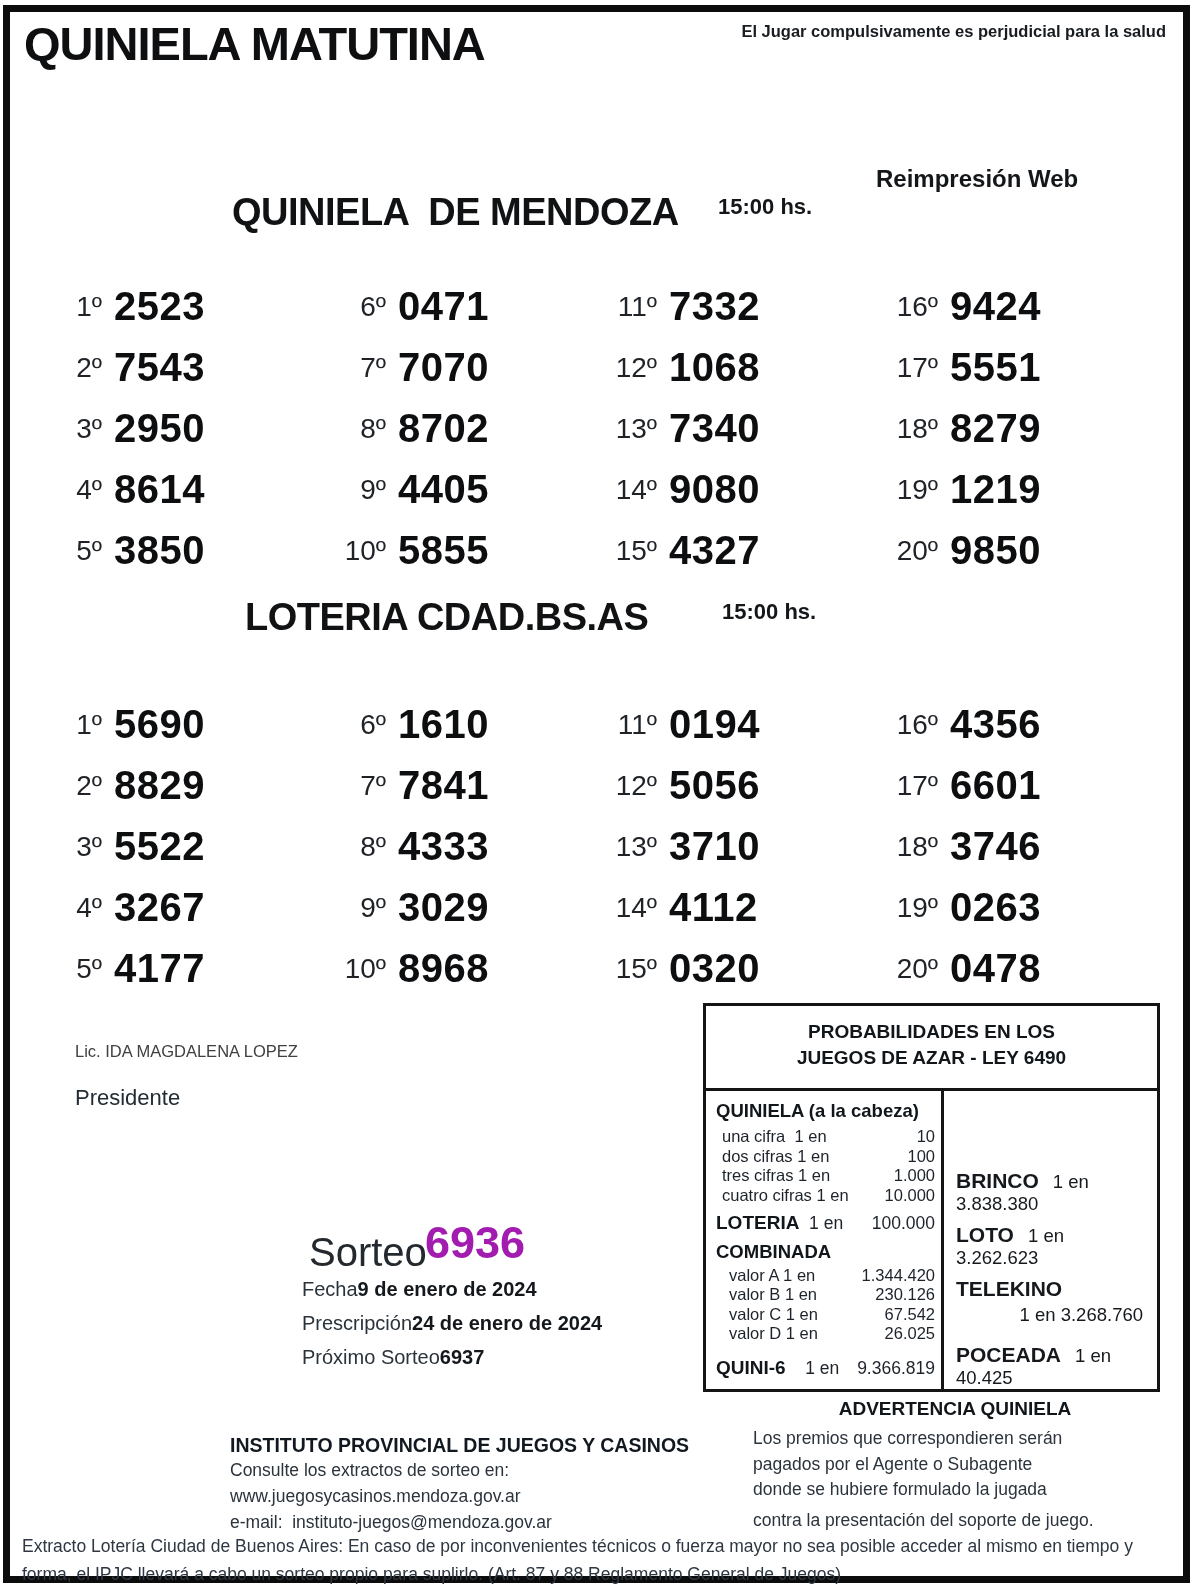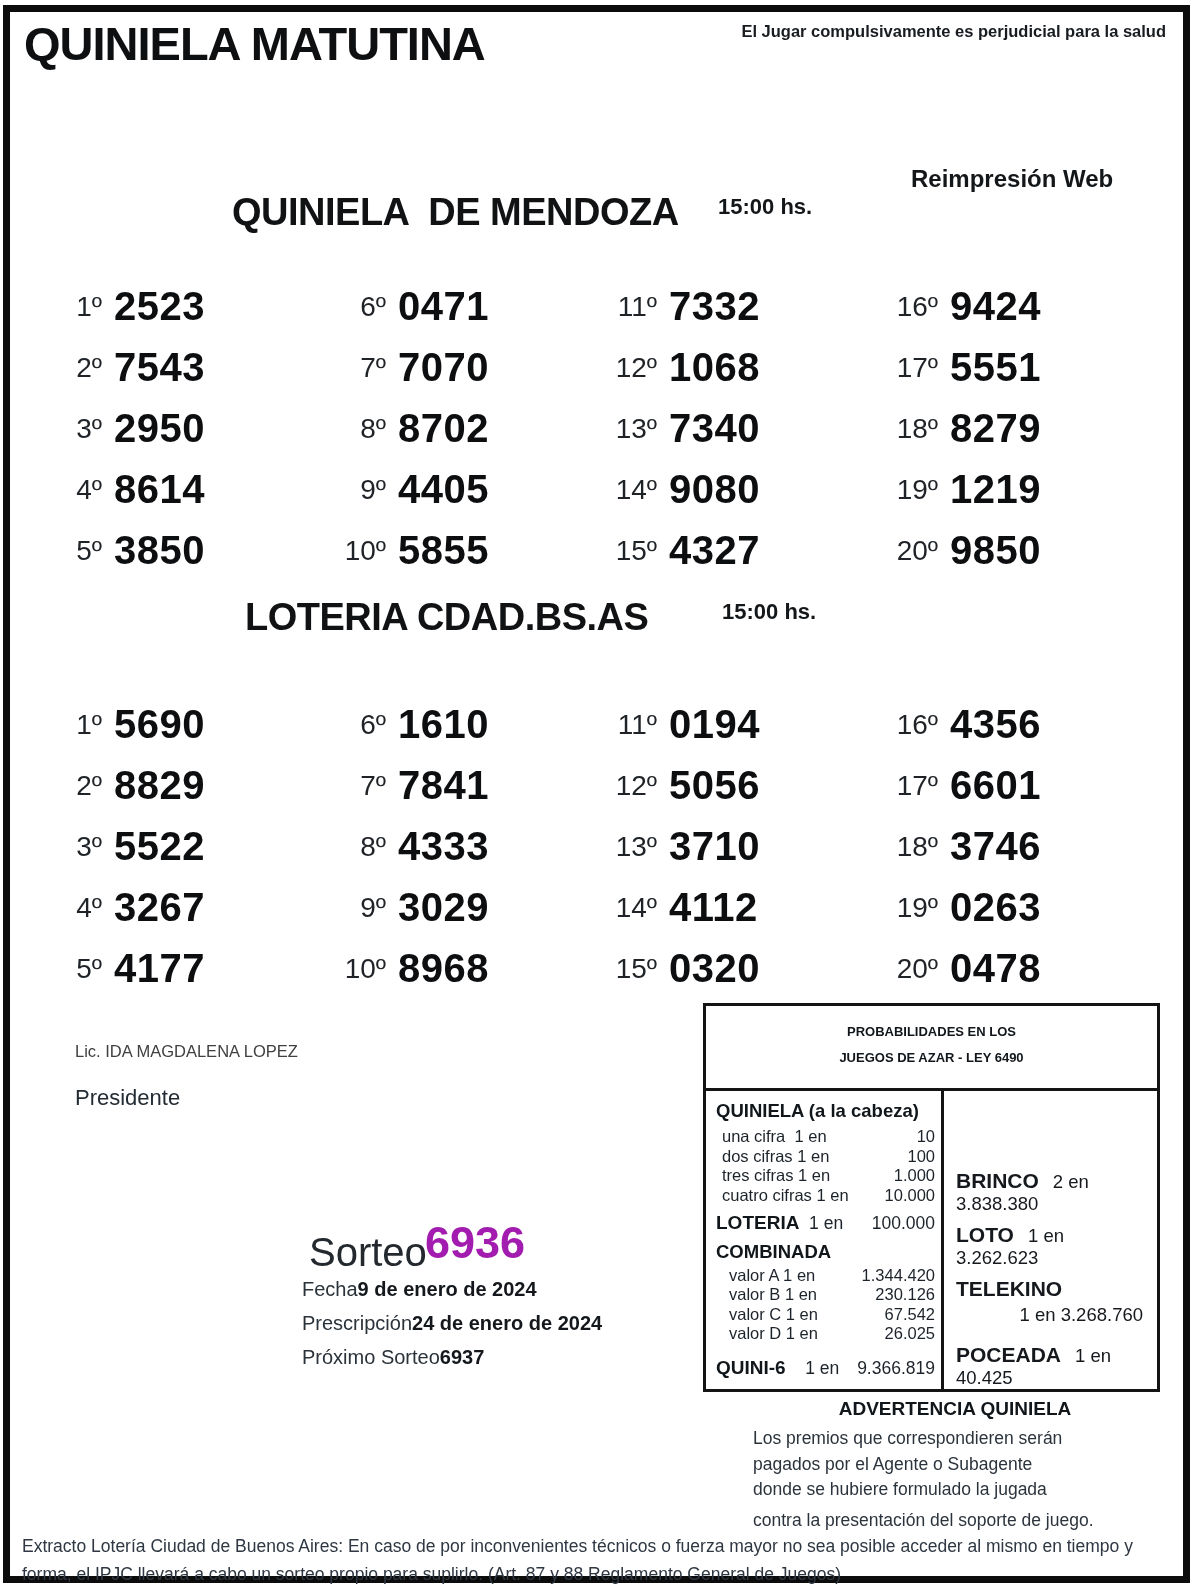--- a/index.html
+++ b/index.html
@@ -4,37 +4,37 @@
 <style>
   html,body{margin:0;padding:0;background:#ffffff;}
   .page{position:relative;width:1200px;height:1595px;background:#ffffff;
         font-family:"Liberation Sans",sans-serif;color:#15181c;overflow:hidden;}
   .frame{position:absolute;left:3px;top:5px;width:1187px;height:1578px;
          border:7px solid #0c0c0c;box-sizing:border-box;pointer-events:none;}
   .abs{position:absolute;}
 
   .doc-title{left:24px;top:16px;font-size:47px;font-weight:bold;letter-spacing:-1px;color:#0e0f11;white-space:pre;}
   .warning{right:34px;top:22px;font-size:16.5px;font-weight:bold;color:#181c20;}
-  .reprint{left:876px;top:165px;font-size:24px;font-weight:bold;color:#14171a;margin-left:35px;}
+  .reprint{left:876px;top:165px;font-size:24px;font-weight:bold;color:#14171a;}
 
   .sec-title{font-size:38px;font-weight:bold;color:#101214;white-space:pre;letter-spacing:-0.5px;}
   .sec-time{font-size:22px;font-weight:bold;color:#14171a;}
 
   .results-grid{display:grid;grid-auto-flow:column;grid-template-rows:repeat(5,61px);
                 grid-template-columns:284px 255px 281px 240px;}
   .result-cell{display:flex;align-items:center;}
   .result-cell .pos{width:46px;text-align:right;font-size:28px;color:#1f2327;flex:none;}
   .result-cell:nth-child(n+11) .pos{width:62px;}
   .result-cell .num{margin-left:12px;font-size:40px;font-weight:bold;color:#0d0e10;letter-spacing:0.5px;}
 
   .sig .sig-name{font-size:16.5px;color:#404040;}
   .sig .sig-role{font-size:22px;color:#232c34;margin-top:24px;}
 
   .prob-box{left:703px;top:1003px;width:457px;height:389px;border:3px solid #141414;box-sizing:border-box;}
-  .prob-head{padding-top:13px;text-align:center;font-weight:bold;font-size:13px;line-height:26px;color:#11161b;}
+  .prob-head{padding-top:13px;text-align:center;font-weight:bold;font-size:19px;line-height:26px;color:#11161b;}
   .prob-sep{position:absolute;left:0;right:0;top:82px;height:3px;background:#141414;}
   .prob-divider{position:absolute;left:235px;top:85px;bottom:0;width:3px;background:#141414;}
   .prob-left{position:absolute;left:0;top:85px;bottom:0;width:235px;box-sizing:border-box;padding:9px 6px 4px 10px;}
   .prob-right{position:absolute;left:238px;top:85px;right:0;bottom:0;box-sizing:border-box;padding:78px 10px 0 12px;}
   .pq-title{font-weight:bold;font-size:18.5px;color:#11161b;margin-bottom:5px;white-space:pre;}
   .prob-row{display:flex;justify-content:space-between;align-items:baseline;font-size:16.5px;line-height:19.5px;color:#1d232a;padding-left:6px;}
   .prob-row .row-l{white-space:pre;}
   .prob-row .val{text-align:right;}
   .prob-row.big{padding-left:0;font-size:17.5px;margin-top:8px;}
   .prob-row.big b{font-size:19px;color:#11161b;}
@@ -303,35 +303,41 @@
           </div>
         </div>
       <div>
           <div class="prob-row big gap">
             <span class="row-l"><b>QUINI-6</b>    1 en</span>
             <span class="val">9.366.819</span>
           </div>
         </div>
     </div>
     <div class="prob-right">
-        <div class="game"><span class="name">BRINCO</span><span class="odds">2 en 3.838.380</span></div>
+        <div class="game"><span class="name">BRINCO</span><span class="odds">1 en 3.838.380</span></div>
         <div class="game"><span class="name">LOTO</span><span class="odds">1 en 3.262.623</span></div>
         <div class="game"><span class="name">TELEKINO</span><span class="odds">1 en 3.268.760</span></div>
         <div class="game"><span class="name">POCEADA</span><span class="odds">1 en 40.425</span></div>
       </div>
   </div>
 
   <div class="abs sorteo-label">Sorteo</div>
   <div class="abs sorteo-number">6936</div>
   <div class="abs draw-rows">
       <div class="draw-row"><span class="dr-label">Fecha</span><span class="dr-value">9 de enero de 2024</span></div>
       <div class="draw-row"><span class="dr-label">Prescripción</span><span class="dr-value">24 de enero de 2024</span></div>
       <div class="draw-row"><span class="dr-label">Próximo Sorteo</span><span class="dr-value">6937</span></div>
     </div>
 
+  <div class="abs institute">
+    <div class="inst-title">INSTITUTO PROVINCIAL DE JUEGOS Y CASINOS</div>
+    <div class="inst-line">Consulte los extractos de sorteo en:</div>
+    <div class="inst-line">www.juegosycasinos.mendoza.gov.ar</div>
+    <div class="inst-line">e-mail:  instituto-juegos@mendoza.gov.ar</div>
+  </div>
 
   <div class="abs advert">
     <div class="adv-title">ADVERTENCIA QUINIELA</div>
     <div class="adv-line">Los premios que correspondieren serán</div>
     <div class="adv-line">pagados por el Agente o Subagente</div>
     <div class="adv-line">donde se hubiere formulado la jugada</div>
     <div class="adv-line">contra la presentación del soporte de juego.</div>
   </div>
 
   <div class="abs footer">Extracto Lotería Ciudad de Buenos Aires: En caso de por inconvenientes técnicos o fuerza mayor no sea posible acceder al mismo en tiempo y forma, el IPJC llevará a cabo un sorteo propio para suplirlo. (Art. 87 y 88 Reglamento General de Juegos)</div>

